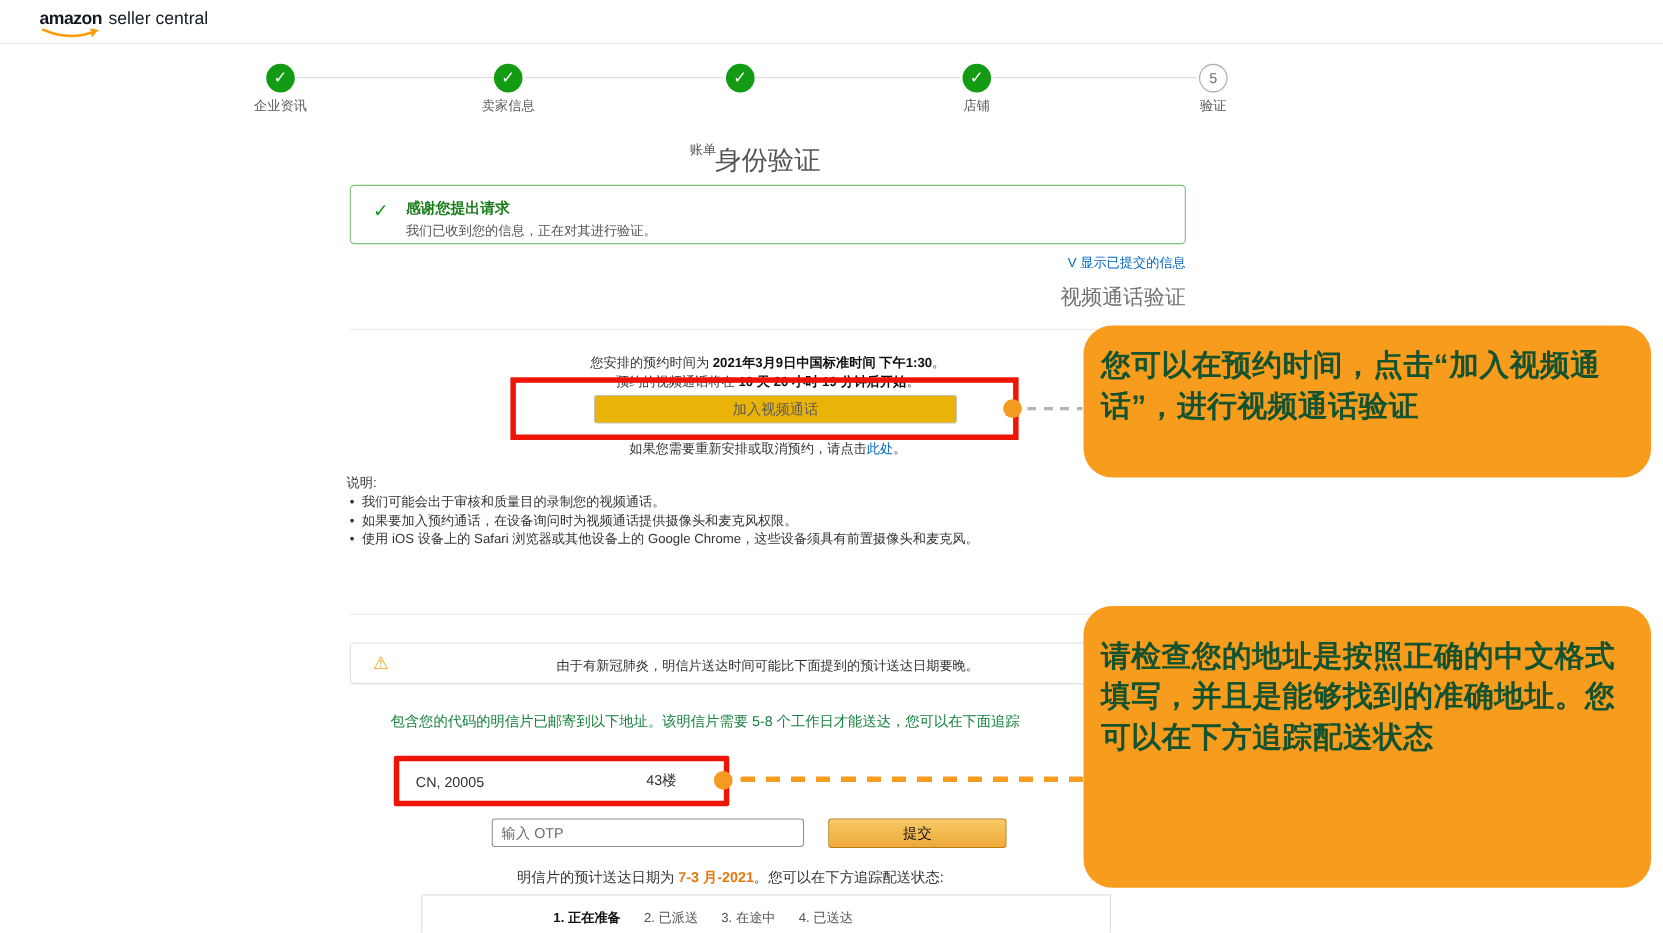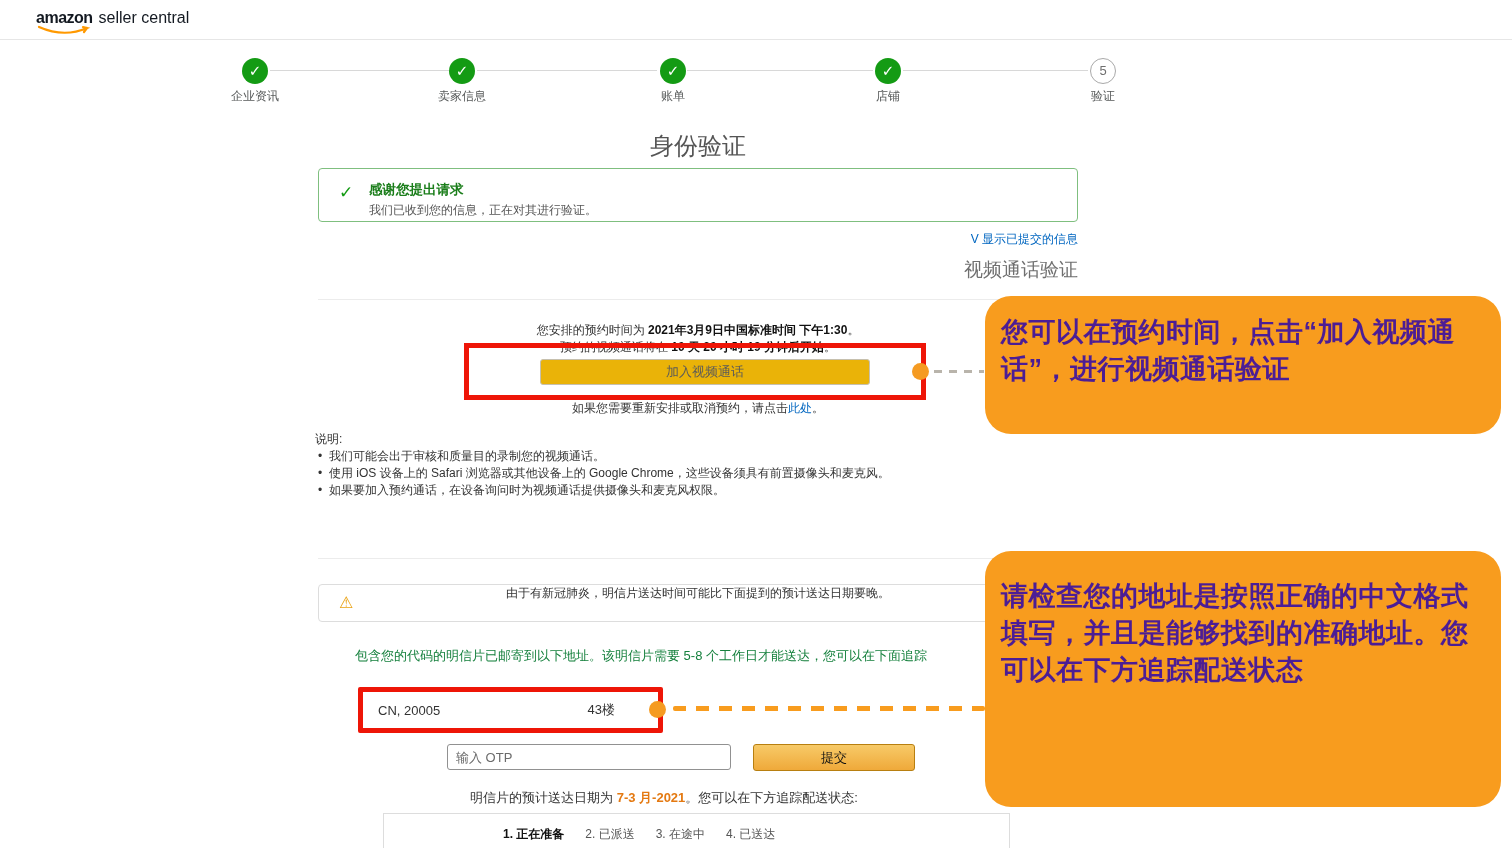--- a/index.html
+++ b/index.html
@@ -50,40 +50,40 @@
   .text-link { color:#0066C0; cursor:pointer; }
 
   
   .notes { position:absolute; left:315px; top:431px; font-size:12px; color:#333; line-height:17px; }
   .notes-item { padding-left:14px; position:relative; }
   .notes-item::before { content:"•"; position:absolute; left:3px; }
 
   
   .warning-banner { position:absolute; left:318px; top:584px; width:760px; height:38px; border:1px solid #ddd; border-radius:4px; background:#fff; }
   .warning-icon { position:absolute; left:20px; top:8px; font-size:16px; color:#E9A112; }
-  .warning-text { position:absolute; left:0; top:0; width:100%; text-align:center; font-size:12px; color:#333; }
+  .warning-text { position:absolute; left:0; top:12px; width:100%; text-align:center; font-size:12px; color:#333; }
 
   .postcard-info { position:absolute; left:355px; top:647px; width:640px; white-space:nowrap; overflow:hidden; font-size:13px; color:#15803d; }
 
   .address-row { position:absolute; left:358px; top:687px; width:305px; height:46px; z-index:5; display:flex; align-items:center; justify-content:space-between; padding:0 48px 0 20px; font-size:13px; color:#333; }
 
   
   .otp-input { position:absolute; left:447px; top:744px; width:284px; height:26px; border:1px solid #919191; border-radius:3px; padding:0 8px; font-size:13px; color:#333; font-family:"Liberation Sans","DejaVu Sans",sans-serif; }
   .otp-input::placeholder { color:#6b6b6b; }
   .submit-btn { position:absolute; left:753px; top:744px; width:162px; height:27px; background:linear-gradient(#f7ca68,#efa93a); border:1px solid #b87f10; border-radius:3px; font-size:13px; color:#111; text-align:center; line-height:25px; cursor:pointer; }
 
   .delivery-line { position:absolute; left:318px; top:789px; width:692px; text-align:center; font-size:13px; color:#333; }
   .delivery-date { color:#e47911; font-weight:bold; }
 
   .status-box { position:absolute; left:383px; top:813px; width:627px; height:40px; border:1px solid #ddd; background:#fff; }
   .status-row { position:absolute; left:503px; top:826px; display:flex; gap:21px; font-size:12px; color:#555; white-space:nowrap; }
   .status-step.active { font-weight:bold; color:#111; }
 
   
-  .callout { position:absolute; left:985px; width:516px; background:#F89C1E; border-radius:26px; color:#4c1d95; font-weight:bold; font-size:27px; line-height:37px; padding:18px 14px 0 16px; z-index:6; letter-spacing:0.5px; }
+  .callout { position:absolute; left:985px; width:516px; background:#F89C1E; border-radius:26px; color:#14532d; font-weight:bold; font-size:27px; line-height:37px; padding:18px 14px 0 16px; z-index:6; letter-spacing:0.5px; }
   .callout-1 { top:296px; height:138px; }
   .callout-2 { top:551px; height:256px; padding-top:27px; }
 
   .pointer-dot { position:absolute; width:17px; height:17px; border-radius:50%; background:#F59B22; z-index:6; }
   .dot-1 { left:912px; top:363px; }
   .dot-2 { left:649px; top:701px; }
   .dash-line { position:absolute; z-index:5; }
   .dash-1 { left:934px; top:370px; width:50px; height:3px; background:repeating-linear-gradient(90deg,#b9b4ab 0 8px,transparent 8px 15px); }
   .dash-2 { left:673px; top:706px; width:312px; height:5px; border-radius:2px; background:repeating-linear-gradient(90deg,#F89C1E 0 13px,transparent 13px 23px); }
 </style>
@@ -107,21 +107,21 @@
   <div class="connector" style="left:687px;width:186px;"></div>
   <div class="connector" style="left:903px;width:185px;"></div>
 
   <div class="step-circle done" style="left:242px;">✓</div>
   <div class="step-label" style="left:195px;">企业资讯</div>
 
   <div class="step-circle done" style="left:449px;">✓</div>
   <div class="step-label" style="left:402px;">卖家信息</div>
 
   <div class="step-circle done" style="left:660px;">✓</div>
-  <div class="step-label" style="left:613px;">账单</div>
+  <div class="step-label" style="left:579px;margin-top:40px;">账单</div>
 
   <div class="step-circle done" style="left:875px;">✓</div>
   <div class="step-label" style="left:828px;">店铺</div>
 
   <div class="step-circle pending" style="left:1090px;">5</div>
   <div class="step-label" style="left:1043px;">验证</div>
 
   <div class="page-title">身份验证</div>
 
   <div class="success-banner">
@@ -149,22 +149,22 @@
     <span>如果您需要重新安排或取消预约，请点击</span><span class="text-link">此处</span><span>。</span>
   </div>
 
   <div class="pointer-dot dot-1"></div>
   <div class="dash-line dash-1"></div>
   <div class="callout callout-1">您可以在预约时间，点击“加入视频通话”，进行视频通话验证</div>
 
   <div class="notes">
     <div>说明:</div>
     <div class="notes-item">我们可能会出于审核和质量目的录制您的视频通话。</div>
+    <div class="notes-item">如果要加入预约通话，在设备询问时为视频通话提供摄像头和麦克风权限。</div>
     <div class="notes-item">使用 iOS 设备上的 Safari 浏览器或其他设备上的 Google Chrome，这些设备须具有前置摄像头和麦克风。</div>
-    <div class="notes-item">如果要加入预约通话，在设备询问时为视频通话提供摄像头和麦克风权限。</div>
   </div>
 
   <div class="section-title address-title">地址验证</div>
   <div class="card-topline" style="top:558px;"></div>
 
   <div class="warning-banner">
     <span class="warning-icon">⚠</span>
     <div class="warning-text">由于有新冠肺炎，明信片送达时间可能比下面提到的预计送达日期要晚。</div>
   </div>
 

